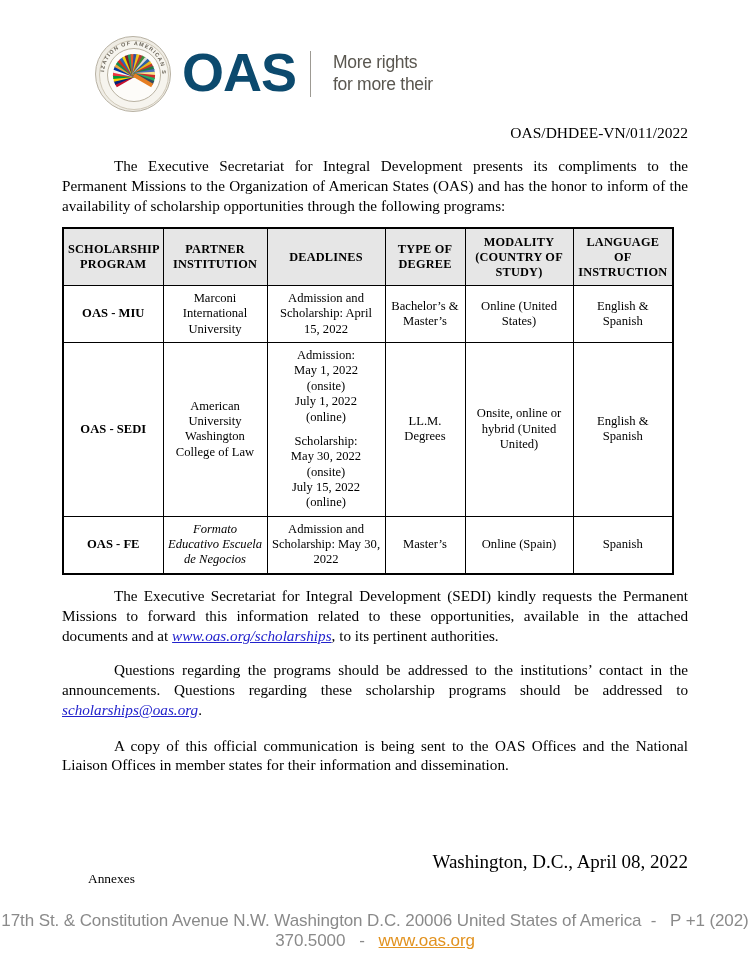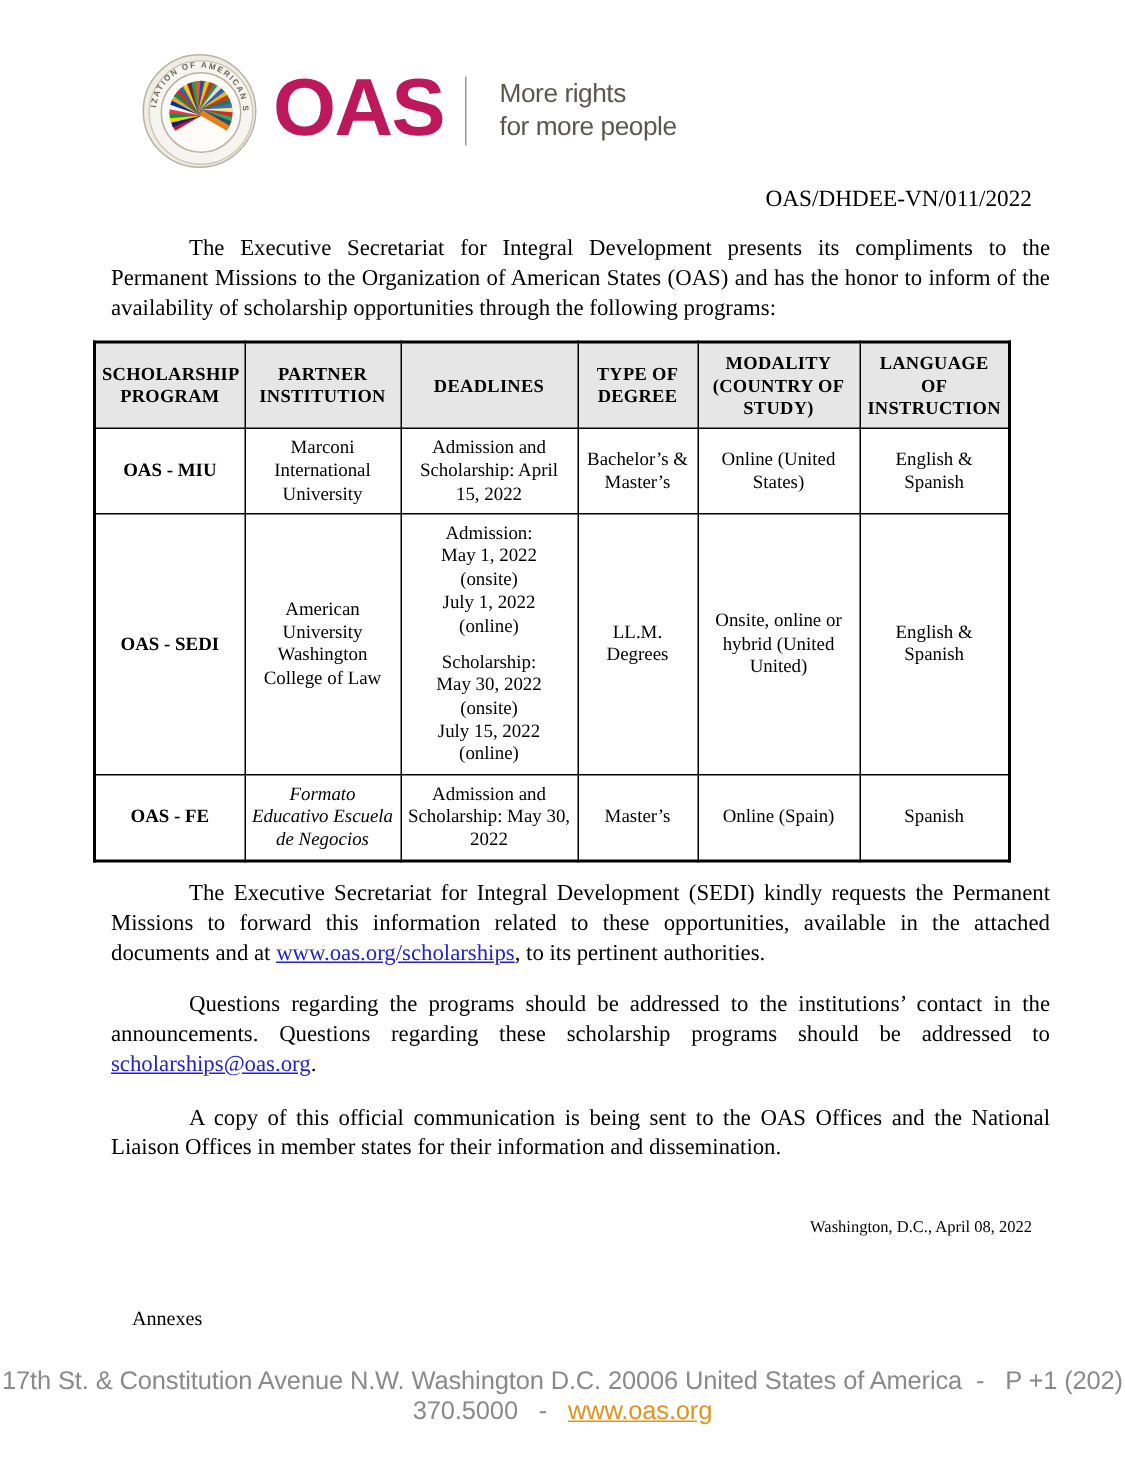--- a/index.html
+++ b/index.html
@@ -85,21 +85,21 @@
     font-size: 5.4px;
     letter-spacing: 1.15px;
     fill: #6a6458;
     font-weight: 700;
   }
   .wordmark {
     font-family: "Liberation Sans", sans-serif;
     font-size: 54px;
     font-weight: 700;
     letter-spacing: -1px;
-    color: #be185d;
+    color: #0c4a6e;
     line-height: 1;
     padding-bottom: 4px;
   }
   .logo-divider {
     width: 1px;
     height: 46px;
     background: #9d9a93;
     margin: 0 11px 0 3px;
   }
   .tagline {
@@ -114,34 +114,35 @@
   .docref {
     position: absolute;
     right: 62px;
     top: 124px;
     font-size: 15.5px;
   }
 
   
   .content {
     position: absolute;
-    left: 74px;
+    left: 62px;
     top: 156px;
     width: 626px;
   }
   p.para {
     margin: 0 0 13px 0;
     font-size: 15.2px;
     line-height: 1.30;
     text-align: justify;
     text-indent: 52px;
   }
   a.link {
     color: #2222cc;
     text-decoration: underline;
+    font-style: italic;
   }
 
   
   .tbl-wrap {
     position: absolute;
     left: 62px;
     top: 227px;
     width: 626px;
   }
   table.sch {
@@ -168,22 +169,22 @@
   td.prog { font-weight: 700; font-size: 12.9px; }
   td.inst-italic { font-style: italic; }
   .b { font-weight: 400; }
   .cell-lines { white-space: pre-line; }
   .gap { display: block; height: 9px; }
 
   
   .closing {
     position: absolute;
     right: 62px;
-    top: 812px;
-    font-size: 11px;
+    top: 851px;
+    font-size: 19px;
     margin-left: 44px;
   }
   .annexes {
     position: absolute;
     left: 88px;
     top: 871px;
     font-size: 13.4px;
   }
 
   
@@ -252,21 +253,21 @@
         </defs>
         <text>
           <textPath href="#ringpath" startOffset="50%" text-anchor="middle">ORGANIZATION OF AMERICAN STATES</textPath>
         </text>
       </svg>
     </div>
     <div class="wordmark">OAS</div>
     <div class="logo-divider"></div>
     <div class="tagline">
       <div>More rights</div>
-      <div>for more people</div>
+      <div>for more their</div>
     </div>
   </div>
 
   <div class="docref">OAS/DHDEE-VN/011/2022</div>
 
   <div class="content">
     <p class="para">The Executive Secretariat for Integral Development presents its compliments to the Permanent Missions to the Organization of American States (OAS) and has the honor to inform of the availability of scholarship opportunities through the following programs:</p>
   </div>
 
   <div class="tbl-wrap">

